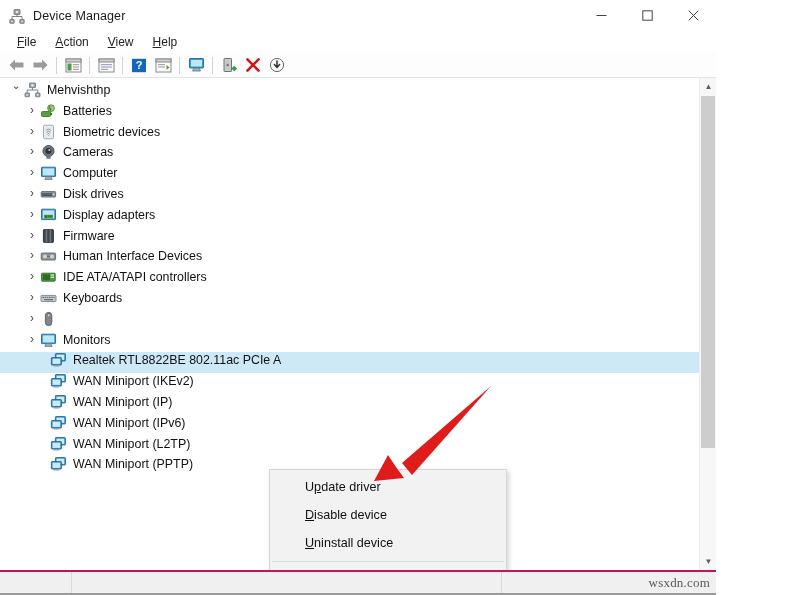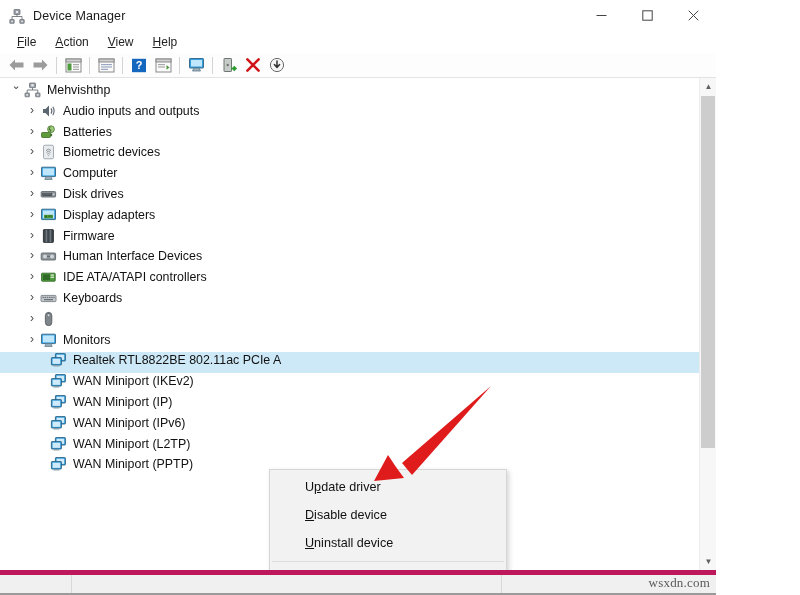--- a/index.html
+++ b/index.html
@@ -141,21 +141,21 @@
     position: absolute;
     left: 1px; right: 1px;
     top: 18px; height: 352px;
     background: #cdcdcd;
   }
 
   
   .statusbar {
     height: 23px; flex: 0 0 23px;
     background: #f0f0f0;
-    border-top: 5px solid #be185d;
+    border-top: 2px solid #be185d;
     display: flex; align-items: center;
     position: relative;
   }
   .sb-cell-a { width: 72px; height: 100%; border-right: 1px solid #d8d8d8; }
   .sb-cell-b { width: 430px; height: 100%; border-right: 1px solid #d8d8d8; }
   .bottomrule { height: 2px; background: #9a9a9a; flex: 0 0 2px; }
 
   
   .watermark {
     position: absolute;
@@ -338,31 +338,20 @@
             <path d="M8.5 5.6 V8 M3.2 11.2 V8 H13.8 V11.2" stroke="#6e757c" stroke-width="0.9" fill="none"></path>
             <rect x="1" y="11" width="4.4" height="3.8" rx="0.4" fill="#9aa0a6" stroke="#6e757c" stroke-width="0.8"></rect>
             <rect x="11.6" y="11" width="4.4" height="3.8" rx="0.4" fill="#9aa0a6" stroke="#6e757c" stroke-width="0.8"></rect>
             <rect x="2.3" y="12.2" width="1.7" height="1.4" fill="#eceff1"></rect>
             <rect x="12.9" y="12.2" width="1.7" height="1.4" fill="#eceff1"></rect>
           </svg>
         </span>
         <span class="lbl">Mehvishthp</span>
       </div>
 
-      <div class="row lvl1">
-        <span class="chev collapsed"></span>
-        <span class="icon">
-          <svg width="17" height="16" viewBox="0 0 17 16">
-            <path d="M3 6 H5.5 L9 2.6 V13.4 L5.5 10 H3 Z" fill="#5c6670"></path>
-            <path d="M11 5.4 Q12.8 8 11 10.6" stroke="#5c6670" stroke-width="1.1" fill="none"></path>
-            <path d="M12.8 3.8 Q15.4 8 12.8 12.2" stroke="#5c6670" stroke-width="1.1" fill="none"></path>
-          </svg>
-        </span>
-        <span class="lbl">Audio inputs and outputs</span>
-      </div>
 
       <div class="row lvl1">
         <span class="chev collapsed"></span>
         <span class="icon">
           <svg width="17" height="16" viewBox="0 0 17 16">
             <rect x="1.5" y="8.5" width="9" height="5" rx="1" fill="#5d9b3a" stroke="#3e6b26" stroke-width="0.8"></rect>
             <rect x="10.5" y="9.8" width="1.6" height="2.4" fill="#3e6b26"></rect>
             <circle cx="11" cy="5.2" r="3.4" fill="#9ec97f" stroke="#4a7a31" stroke-width="0.8"></circle>
             <path d="M10.2 2.6 L9 5.8 H11 L10 8" stroke="#3e6b26" stroke-width="0.9" fill="none"></path>
           </svg>
@@ -378,20 +367,32 @@
             <path d="M6 6.6 Q8.5 3.6 11 6.6" stroke="#7d868c" stroke-width="0.9" fill="none"></path>
             <path d="M6.6 8.4 Q8.5 6 10.4 8.4" stroke="#7d868c" stroke-width="0.9" fill="none"></path>
             <path d="M7.3 10.2 Q8.5 8.6 9.7 10.2" stroke="#7d868c" stroke-width="0.9" fill="none"></path>
             <path d="M8.1 11.9 Q8.5 11.2 8.9 11.9" stroke="#7d868c" stroke-width="0.9" fill="none"></path>
           </svg>
         </span>
         <span class="lbl">Biometric devices</span>
       </div>
 
 
+      <div class="row lvl1">
+        <span class="chev collapsed"></span>
+        <span class="icon">
+          <svg width="17" height="16" viewBox="0 0 17 16">
+            <circle cx="8.5" cy="7" r="5.6" fill="#6b747b" stroke="#4a5258" stroke-width="0.9"></circle>
+            <circle cx="8.5" cy="7" r="3" fill="#2d3439"></circle>
+            <circle cx="9.4" cy="6" r="1" fill="#c9d2d8"></circle>
+            <rect x="6.4" y="12.3" width="4.2" height="2.4" rx="0.5" fill="#6b747b"></rect>
+          </svg>
+        </span>
+        <span class="lbl">Cameras</span>
+      </div>
 
       <div class="row lvl1">
         <span class="chev collapsed"></span>
         <span class="icon">
           <svg width="17" height="16" viewBox="0 0 17 16">
             <rect x="1.5" y="2.2" width="14" height="9.4" rx="0.6" fill="#2f9fe0" stroke="#3d6e8e" stroke-width="1"></rect>
             <rect x="2.8" y="3.4" width="11.4" height="7" fill="#bfe6fa"></rect>
             <path d="M6.2 11.6 H10.8 L12.2 14.4 H4.8 Z" fill="#9fb3c0" stroke="#5d7686" stroke-width="0.8"></path>
           </svg>
         </span>

